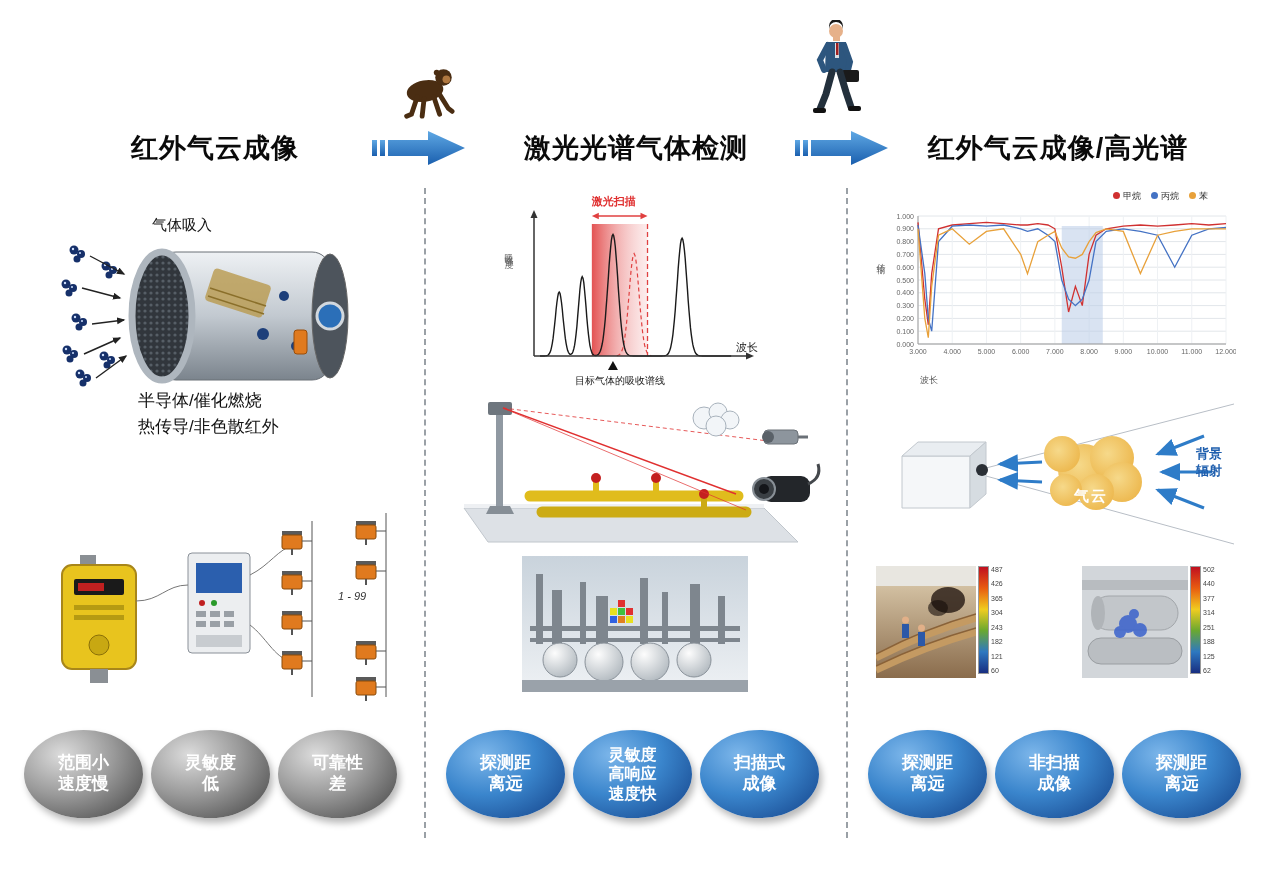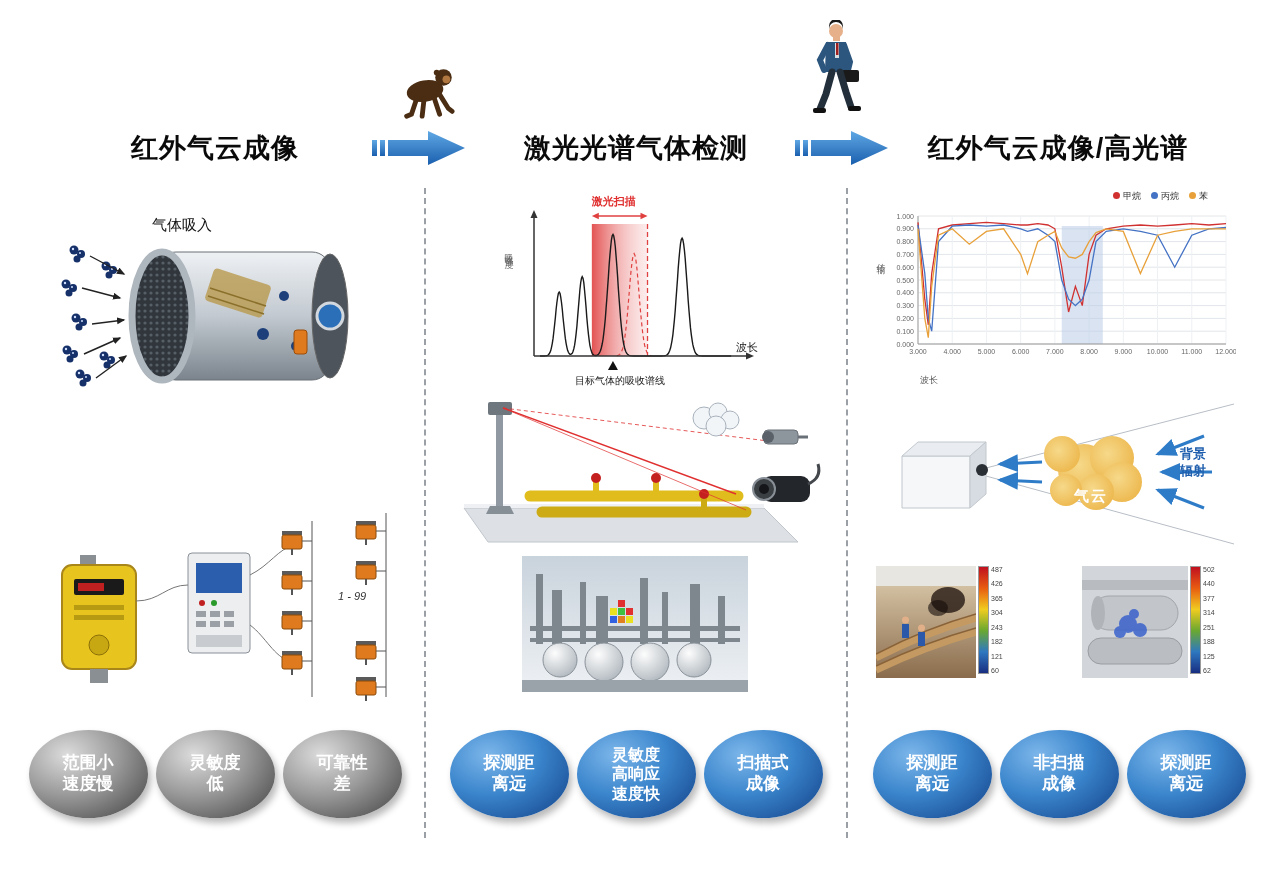--- a/index.html
+++ b/index.html
@@ -1,21 +1,21 @@
 <!DOCTYPE html>
 <html><head>
 <meta charset="utf-8">
 <style>
   html,body{margin:0;padding:0;background:#fff;}
   body{font-family:"Liberation Sans","DejaVu Sans",sans-serif;}
   #stage{position:relative;width:1268px;height:896px;background:#ffffff;overflow:hidden;}
   .abs{position:absolute;}
   .stage-title{font-size:27px;font-weight:bold;color:#0a0a0a;text-align:center;letter-spacing:1px;}
   .sep{border-left:2px dashed #9aa0a6;width:0;}
-  .badges{display:flex;justify-content:center;gap:8px;}
+  .badges{display:flex;gap:8px;}
   .badge{width:119px;height:88px;border-radius:50%;display:flex;flex-direction:column;align-items:center;justify-content:center;
          color:#fff;font-weight:bold;font-size:17px;line-height:1.22;text-align:center;box-shadow:3px 5px 7px rgba(0,0,0,.28);}
   .badge.gray{background:radial-gradient(ellipse at 32% 28%, #dcdcdc 0%, #9a9a9a 45%, #3f3f3f 100%);}
   .badge.blue{background:radial-gradient(ellipse at 32% 28%, #7cb6ea 0%, #3a85cc 45%, #123f86 100%);}
   .badge div{white-space:nowrap;}
   .small-label{font-size:15px;color:#111;}
   .principle{font-size:17px;color:#111;line-height:26px;}
   .chart-box{background:#fff;}
   .scan-label{color:#e03030;font-size:11px;font-weight:bold;position:absolute;text-align:center;}
   .axis-note{font-size:10px;color:#222;text-align:center;}
@@ -147,20 +147,24 @@
       <circle cx="205" cy="98" r="6" fill="#1d3f7a"></circle>
         <circle cx="226" cy="60" r="5" fill="#1d3f7a"></circle>
         <circle cx="238" cy="110" r="5" fill="#1d3f7a"></circle>
       <rect x="236" y="94" width="13" height="24" rx="3" fill="#e07a1e" stroke="#9a4d08"></rect>
       <ellipse cx="272" cy="80" rx="18" ry="62" fill="#4d545c" stroke="#666"></ellipse>
       <circle cx="272" cy="80" r="13" fill="#2b6fb8" stroke="#d2d8de" stroke-width="3"></circle>
       <ellipse cx="104" cy="80" rx="30" ry="64" fill="url(#mesh)" stroke="#aeb6be" stroke-width="7"></ellipse>
     </svg>
   </div>
 
+  <div class="abs principle" style="left:138px;top:388px;">
+    <div>半导体/催化燃烧</div>
+    <div>热传导/非色散红外</div>
+  </div>
 
   <div class="abs" style="left:50px;top:505px;">
     <svg width="358" height="205" viewBox="0 0 358 205">
       <defs>
         <g id="detIcon">
           <rect x="0" y="0" width="20" height="4" fill="#5a5a5a"></rect>
           <rect x="0" y="4" width="20" height="14" rx="2" fill="#e07a1e" stroke="#8a4a08"></rect>
           <line x1="10" y1="18" x2="10" y2="24" stroke="#555" stroke-width="2"></line>
         </g>
       </defs>
@@ -445,21 +449,21 @@
         <circle cx="192" cy="92" r="16" fill="url(#cloudG)"></circle>
         <circle cx="188" cy="56" r="18" fill="url(#cloudG)"></circle>
       </g>
       <line x1="330" y1="38" x2="284" y2="56" stroke="#2e7cc8" stroke-width="3" marker-end="url(#bArr)"></line>
       <line x1="338" y1="74" x2="288" y2="74" stroke="#2e7cc8" stroke-width="3" marker-end="url(#bArr)"></line>
       <line x1="330" y1="110" x2="284" y2="92" stroke="#2e7cc8" stroke-width="3" marker-end="url(#bArr)"></line>
       <line x1="168" y1="64" x2="126" y2="66" stroke="#2e7cc8" stroke-width="3" marker-end="url(#bArr)"></line>
       <line x1="168" y1="84" x2="126" y2="82" stroke="#2e7cc8" stroke-width="3" marker-end="url(#bArr)"></line>
     </svg>
     <div class="abs cloud-label" style="left:200px;top:64px;">气云</div>
-    <div class="abs rad-label" style="left:306px;top:48px;">
+    <div class="abs rad-label" style="left:322px;top:48px;">
       <div>背景</div>
       <div>辐射</div>
     </div>
   </div>
 
   <div class="abs thermal" style="left:876px;top:566px;">
     <svg width="100" height="112" viewBox="0 0 100 112">
       <defs>
           <linearGradient id="thL" x1="0" y1="0" x2="0" y2="1">
             <stop offset="0" stop-color="#e2d2b4"></stop>

